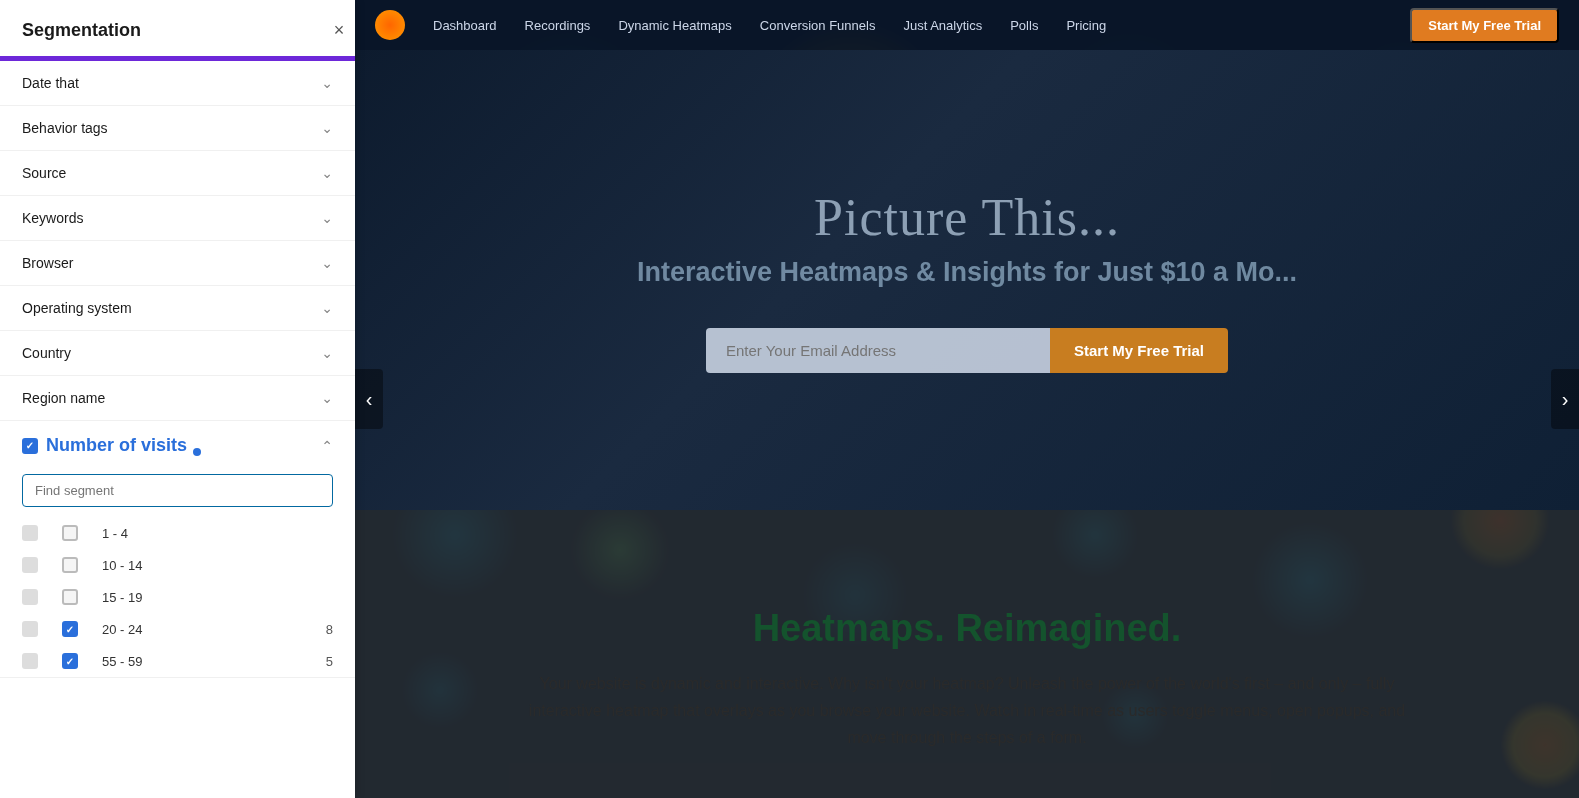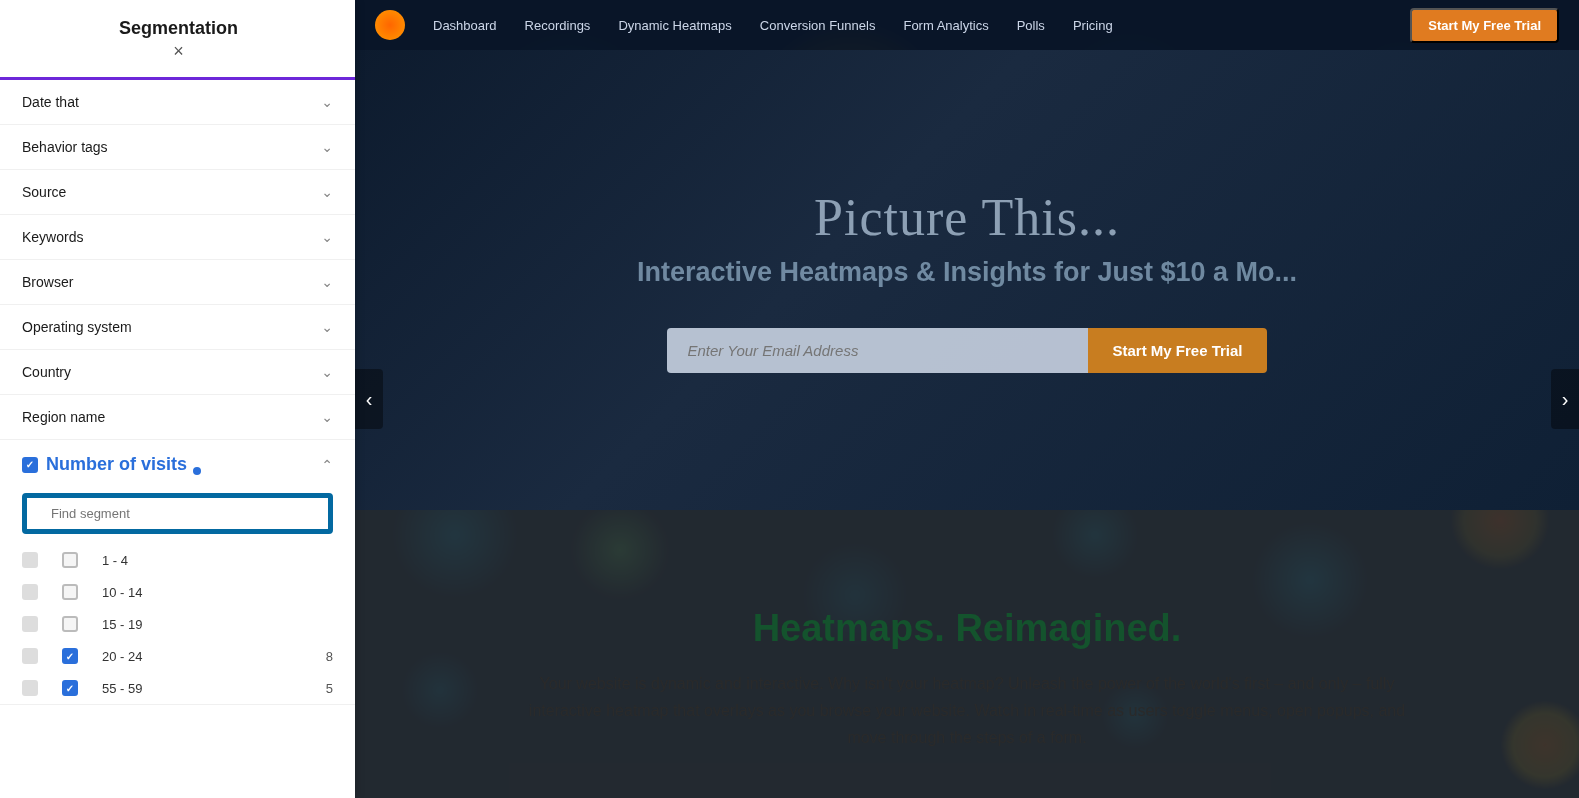--- a/index.html
+++ b/index.html
@@ -102,28 +102,27 @@
 
     .hero-form {
       display: flex;
       gap: 0;
       z-index: 3;
       border-radius: 4px;
       overflow: hidden;
     }
 
     .hero-input {
-      width: 421px;
+      width: 344px;
       padding: 14px 20px;
       font-size: 15px;
       background: rgba(210, 220, 235, 0.85);
       border: none;
       color: #555;
       outline: none;
-      font-style: italic;
     }
 
     .hero-btn {
       padding: 14px 24px;
       background: #c87d20;
       color: #fff;
       font-size: 15px;
       font-weight: 600;
       border: none;
       cursor: pointer;
@@ -171,24 +170,23 @@
       box-shadow: 2px 0 8px rgba(0,0,0,0.15);
       overflow-y: auto;
       display: flex;
       flex-direction: column;
     }
 
     .panel-header {
       display: flex;
       align-items: center;
       justify-content: space-between;
-      padding: 18px 20px 14px 22px;
-      border-bottom: 3px solid #6d28d9;
+      padding: 18px 4px 14px 22px;
+      border-bottom: 5px solid #6d28d9;
       flex-shrink: 0;
-      flex-direction: column;
     }
 
     .panel-title {
       font-size: 18px;
       font-weight: 600;
       color: #1a1a1a;
     }
 
     .close-btn {
       width: 24px; height: 24px;
@@ -269,22 +267,22 @@
     }
 
     .chevron-up {
       color: #888;
       font-size: 14px;
     }
 
     
     .segment-search {
       margin: 4px 22px 10px 22px;
-      padding: 8px 24px;
-      border: 5px solid #0369a1;
+      padding: 8px 12px;
+      border: 1px solid #0369a1;
       border-radius: 4px;
       font-size: 13px;
       color: #888;
       outline: none;
       width: calc(100% - 44px);
     }
 
     
     .segment-item {
       display: flex;
@@ -416,21 +414,21 @@
   <div class="glow" style="width:90px;height:90px;left:1500px;top:700px;background:radial-gradient(circle,rgba(255,120,0,0.6) 0%,rgba(255,200,0,0.4) 50%,transparent 70%);"></div>
 </div>
 
 <div class="top-nav">
   <div class="nav-links">
     <div class="nav-logo"></div>
     <span class="nav-link">Dashboard</span>
     <span class="nav-link">Recordings</span>
     <span class="nav-link">Dynamic Heatmaps</span>
     <span class="nav-link">Conversion Funnels</span>
-    <span class="nav-link">Form Analytics</span>
+    <span class="nav-link">Just Analytics</span>
     <span class="nav-link">Polls</span>
     <span class="nav-link">Pricing</span>
   </div>
   <button class="nav-cta">Start My Free Trial</button>
 </div>
 
 <div class="main-content">
 
   <div class="hero-section" style="margin-top:50px;">
     <h1 class="hero-title">Picture This...</h1>

